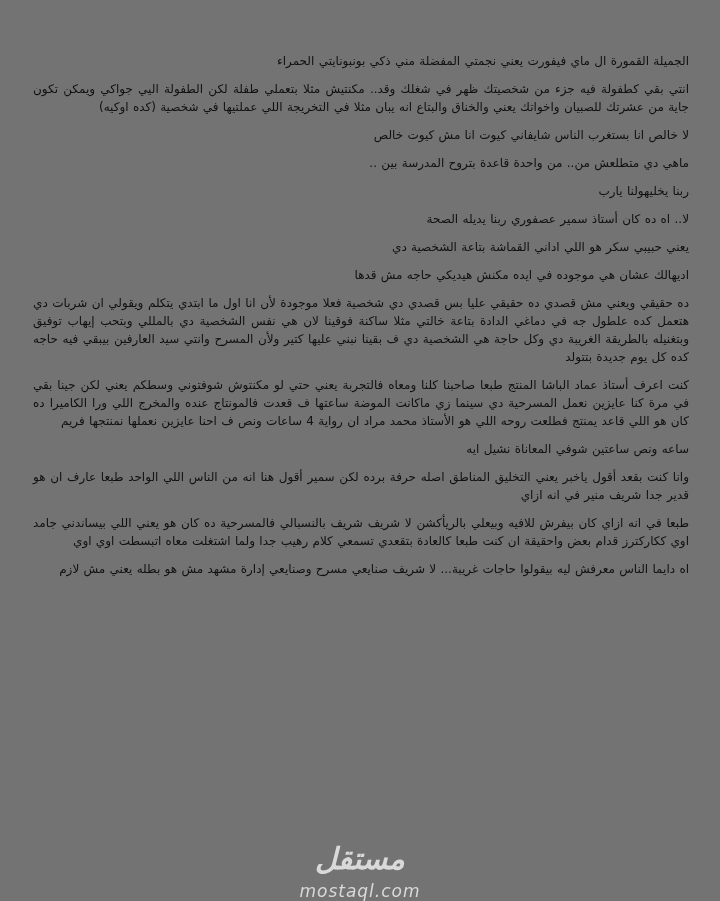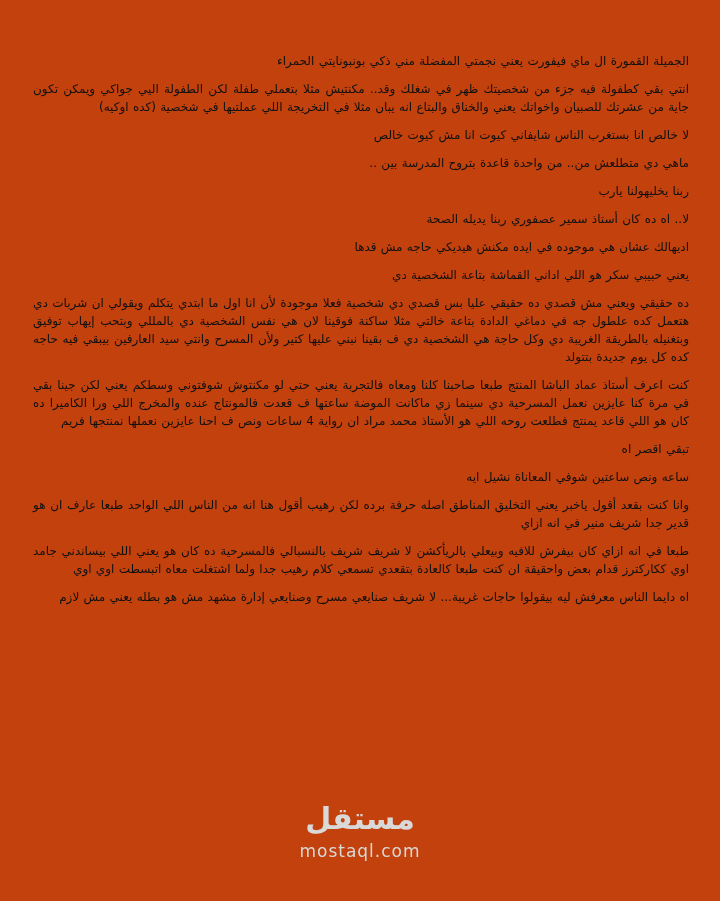--- a/index.html
+++ b/index.html
@@ -4,21 +4,21 @@
 <style>
   html, body {
     margin: 0;
     padding: 0;
     background: #ffffff;
   }
   .page {
     position: relative;
     width: 720px;
     height: 901px;
-    background: #c2410c;
+    background: #737373;
     overflow: hidden;
     font-family: "DejaVu Sans", sans-serif;
   }
   .content {
     position: absolute;
     top: 52px;
     right: 31px;
     width: 656px;
     direction: rtl;
     unicode-bidi: embed;
@@ -27,26 +27,27 @@
     font-size: 12px;
     line-height: 18px;
   }
   .para {
     margin: 0 0 10px 0;
     padding: 0;
     word-spacing: 0.5px;
   }
   .watermark {
     position: absolute;
-    top: 803px;
+    top: 843px;
     left: 0;
     width: 100%;
     text-align: center;
     color: #d9d9d9;
     user-select: none;
+    font-style: italic;
   }
   .wm-logo {
     font-size: 30px;
     line-height: 32px;
     font-weight: bold;
     direction: rtl;
   }
   .wm-site {
     font-size: 17px;
     line-height: 18px;
@@ -59,27 +60,26 @@
 
 <div class="page">
 
   <div class="content" dir="rtl" style="color: rgb(17, 17, 17);">
       <p class="para">الجميلة القمورة ال ماي فيفورت يعني نجمتي المفضلة مني ذكي بونبونايتي الحمراء</p>
       <p class="para">انتي بقي كطفولة فيه جزء من شخصيتك ظهر في شغلك وقد.. مكنتيش مثلا بتعملي طفلة لكن الطفولة اليي جواكي ويمكن تكون جاية من عشرتك للصبيان واخواتك يعني والخناق والبتاع انه يبان مثلا في التخريجة اللي عملتيها في شخصية (كده اوكيه)</p>
       <p class="para">لا خالص انا بستغرب الناس شايفاني كيوت انا مش كيوت خالص</p>
       <p class="para">ماهي دي متطلعش من.. من واحدة قاعدة بتروح المدرسة بين ..</p>
       <p class="para">ربنا يخليهولنا يارب</p>
       <p class="para">لا.. اه ده كان أستاذ سمير عصفوري ربنا يديله الصحة</p>
+      <p class="para">يعني حبيبي سكر هو اللي اداني القماشة بتاعة الشخصية دي</p>
       <p class="para">اديهالك عشان هي موجوده في ايده مكنش هيديكي حاجه مش قدها</p>
-      <p class="para">يعني حبيبي سكر هو اللي اداني القماشة بتاعة الشخصية دي</p>
       <p class="para">ده حقيقي ويعني مش قصدي ده حقيقي عليا بس قصدي دي شخصية فعلا موجودة لأن انا اول ما ابتدي يتكلم ويقولي ان شربات دي هتعمل كده علطول جه في دماغي الدادة بتاعة خالتي مثلا ساكنة فوقينا لان هي نفس الشخصية دي بالمللي وبتحب إيهاب توفيق وبتغنيله بالطريقة الغريبة دي وكل حاجة هي الشخصية دي ف بقينا نبني عليها كتير ولأن المسرح وانتي سيد العارفين بيبقي فيه حاجه كده كل يوم جديدة بتتولد</p>
       <p class="para">كنت اعرف أستاذ عماد الباشا المنتج طبعا صاحبنا كلنا ومعاه فالتجربة يعني حتي لو مكنتوش شوفتوني وسطكم يعني لكن جينا بقي في مرة كنا عايزين نعمل المسرحية دي سينما زي ماكانت الموضة ساعتها ف قعدت فالمونتاج عنده والمخرج اللي ورا الكاميرا ده كان هو اللي قاعد يمنتج فطلعت روحه اللي هو الأستاذ محمد مراد ان رواية 4 ساعات ونص ف احنا عايزين نعملها نمنتجها فريم</p>
-      <p class="para">تبقي اقصر اه</p>
       <p class="para">ساعه ونص ساعتين شوفي المعاناة نشيل ايه</p>
-      <p class="para">وانا كنت بقعد أقول ياخبر يعني التخليق المناطق اصله حرفة برده لكن رهيب أقول هنا انه من الناس اللي الواحد طبعا عارف ان هو قدير جدا شريف منير في انه ازاي</p>
+      <p class="para">وانا كنت بقعد أقول ياخبر يعني التخليق المناطق اصله حرفة برده لكن سمير أقول هنا انه من الناس اللي الواحد طبعا عارف ان هو قدير جدا شريف منير في انه ازاي</p>
       <p class="para">طبعا في انه ازاي كان بيفرش للافيه وبيعلي بالريأكشن لا شريف شريف بالنسبالي فالمسرحية ده كان هو يعني اللي بيساندني جامد اوي ككاركترز قدام بعض واحقيقة ان كنت طبعا كالعادة بتقعدي تسمعي كلام رهيب جدا ولما اشتغلت معاه اتبسطت اوي اوي</p>
       <p class="para">اه دايما الناس معرفش ليه بيقولوا حاجات غريبة... لا شريف صنايعي مسرح وصنايعي إدارة مشهد مش هو بطله يعني مش لازم</p>
     </div>
 
   <div class="watermark" style="color: rgb(217, 217, 217);">
     <div class="wm-logo">مستقل</div>
     <div class="wm-site">mostaql.com</div>
   </div>
 
 </div>

